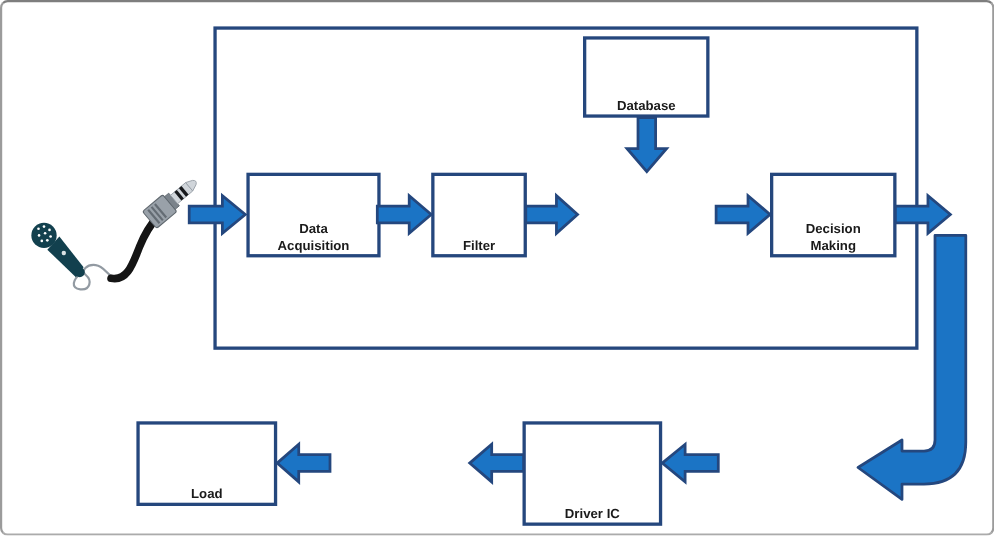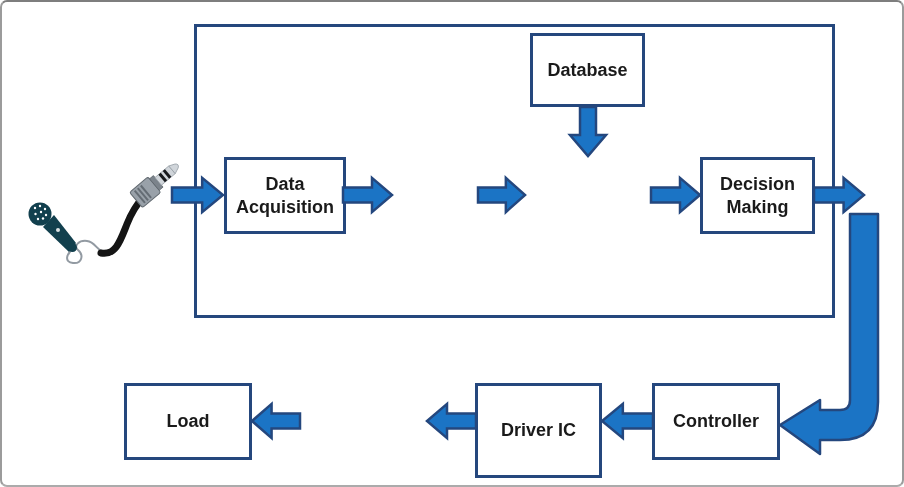--- a/index.html
+++ b/index.html
@@ -7,24 +7,24 @@
     position:relative;width:904px;height:487px;background:#fff;
     border:2px solid;border-color:#7e7e7e #9b9b9b #ababab #9b9b9b;border-radius:7px;
     box-sizing:border-box;overflow:hidden;
     font-family:"Liberation Sans",sans-serif;
   }
   .frame{
     position:absolute;left:192px;top:22px;width:641px;height:294px;
     border:3px solid var(--node-border);box-sizing:border-box;background:transparent;z-index:1;
   }
   .node{
-    position:absolute;display:flex;align-items:center;justify-content:center;
+    position:absolute;display:flex;align-items:flex-end;justify-content:center;
     text-align:center;white-space:pre-line;
     background:#fff;border:3px solid var(--node-border);box-sizing:border-box;
-    font-size:18px;font-weight:600;line-height:1.25;color:var(--text);z-index:2;
+    font-size:12px;font-weight:600;line-height:1.25;color:var(--text);z-index:2;
   }
   .arr{position:absolute;height:38px;overflow:visible;z-index:3;}
   .arr.down{height:50px;}
   .arr polygon{
     fill:var(--arrow-fill);stroke:var(--arrow-stroke);
     stroke-width:2.5;stroke-linejoin:miter;
   }
   .elbow{position:absolute;left:770px;top:205px;width:115px;height:255px;overflow:visible;z-index:1;}
   .elbow path{fill:var(--arrow-fill);stroke:var(--arrow-stroke);stroke-width:2.5;stroke-linejoin:round;}
   .mic{position:absolute;left:15px;top:148px;width:170px;height:125px;z-index:2;}
@@ -66,26 +66,26 @@
 
   <div class="frame"></div>
 
   <div class="node" style="left:528px;top:31px;width:115px;height:74px">
     <span>Database</span>
   </div>
   <div class="node" style="left:222px;top:155px;width:122px;height:77px">
     <span>Data
 Acquisition</span>
   </div>
+  <div class="node" style="left:390px;top:155px;width:87px;height:77px">
+    <span>Filter</span>
+  </div>
   <div class="node" style="left:698px;top:155px;width:115px;height:77px">
     <span>Decision
 Making</span>
-  </div>
-  <div class="node" style="left:650px;top:381px;width:128px;height:77px">
-    <span>Controller</span>
   </div>
   <div class="node" style="left:473px;top:381px;width:127px;height:95px">
     <span>Driver IC</span>
   </div>
   <div class="node" style="left:122px;top:381px;width:128px;height:77px">
     <span>Load</span>
   </div>
 
   <svg class="arr" style="left:170px;top:174px;width:52px" viewBox="0 0 50 40" preserveAspectRatio="none">
     <polygon points="0,12 29,12 29,2 49,20 29,38 29,28 0,28" vector-effect="non-scaling-stroke"></polygon>

